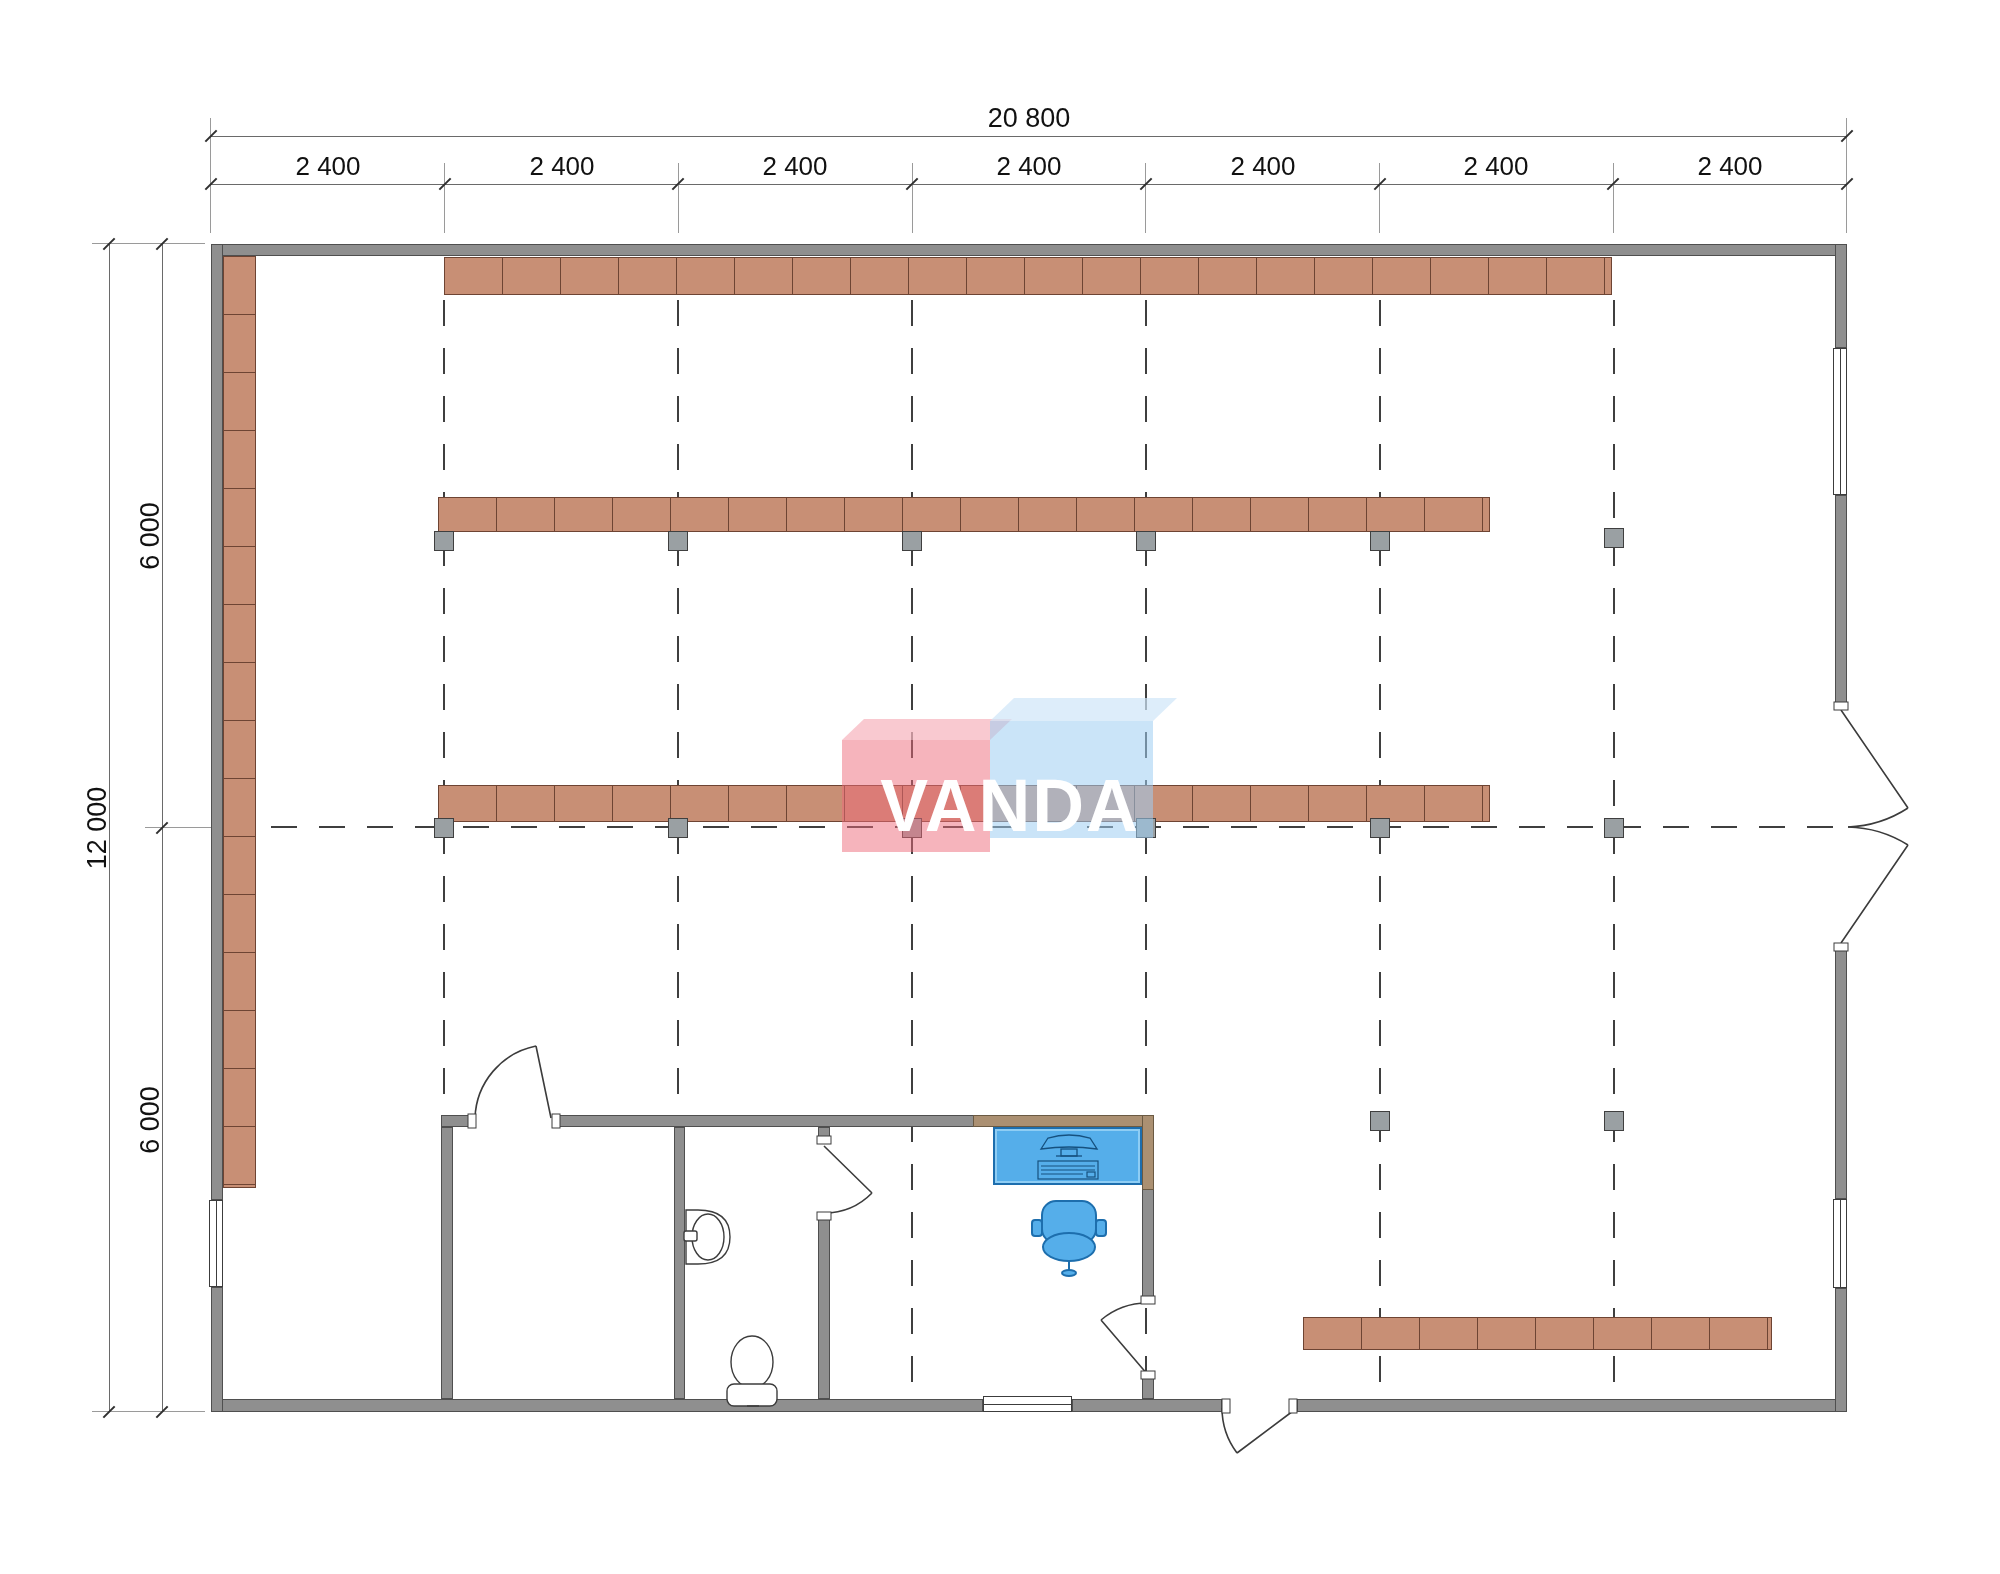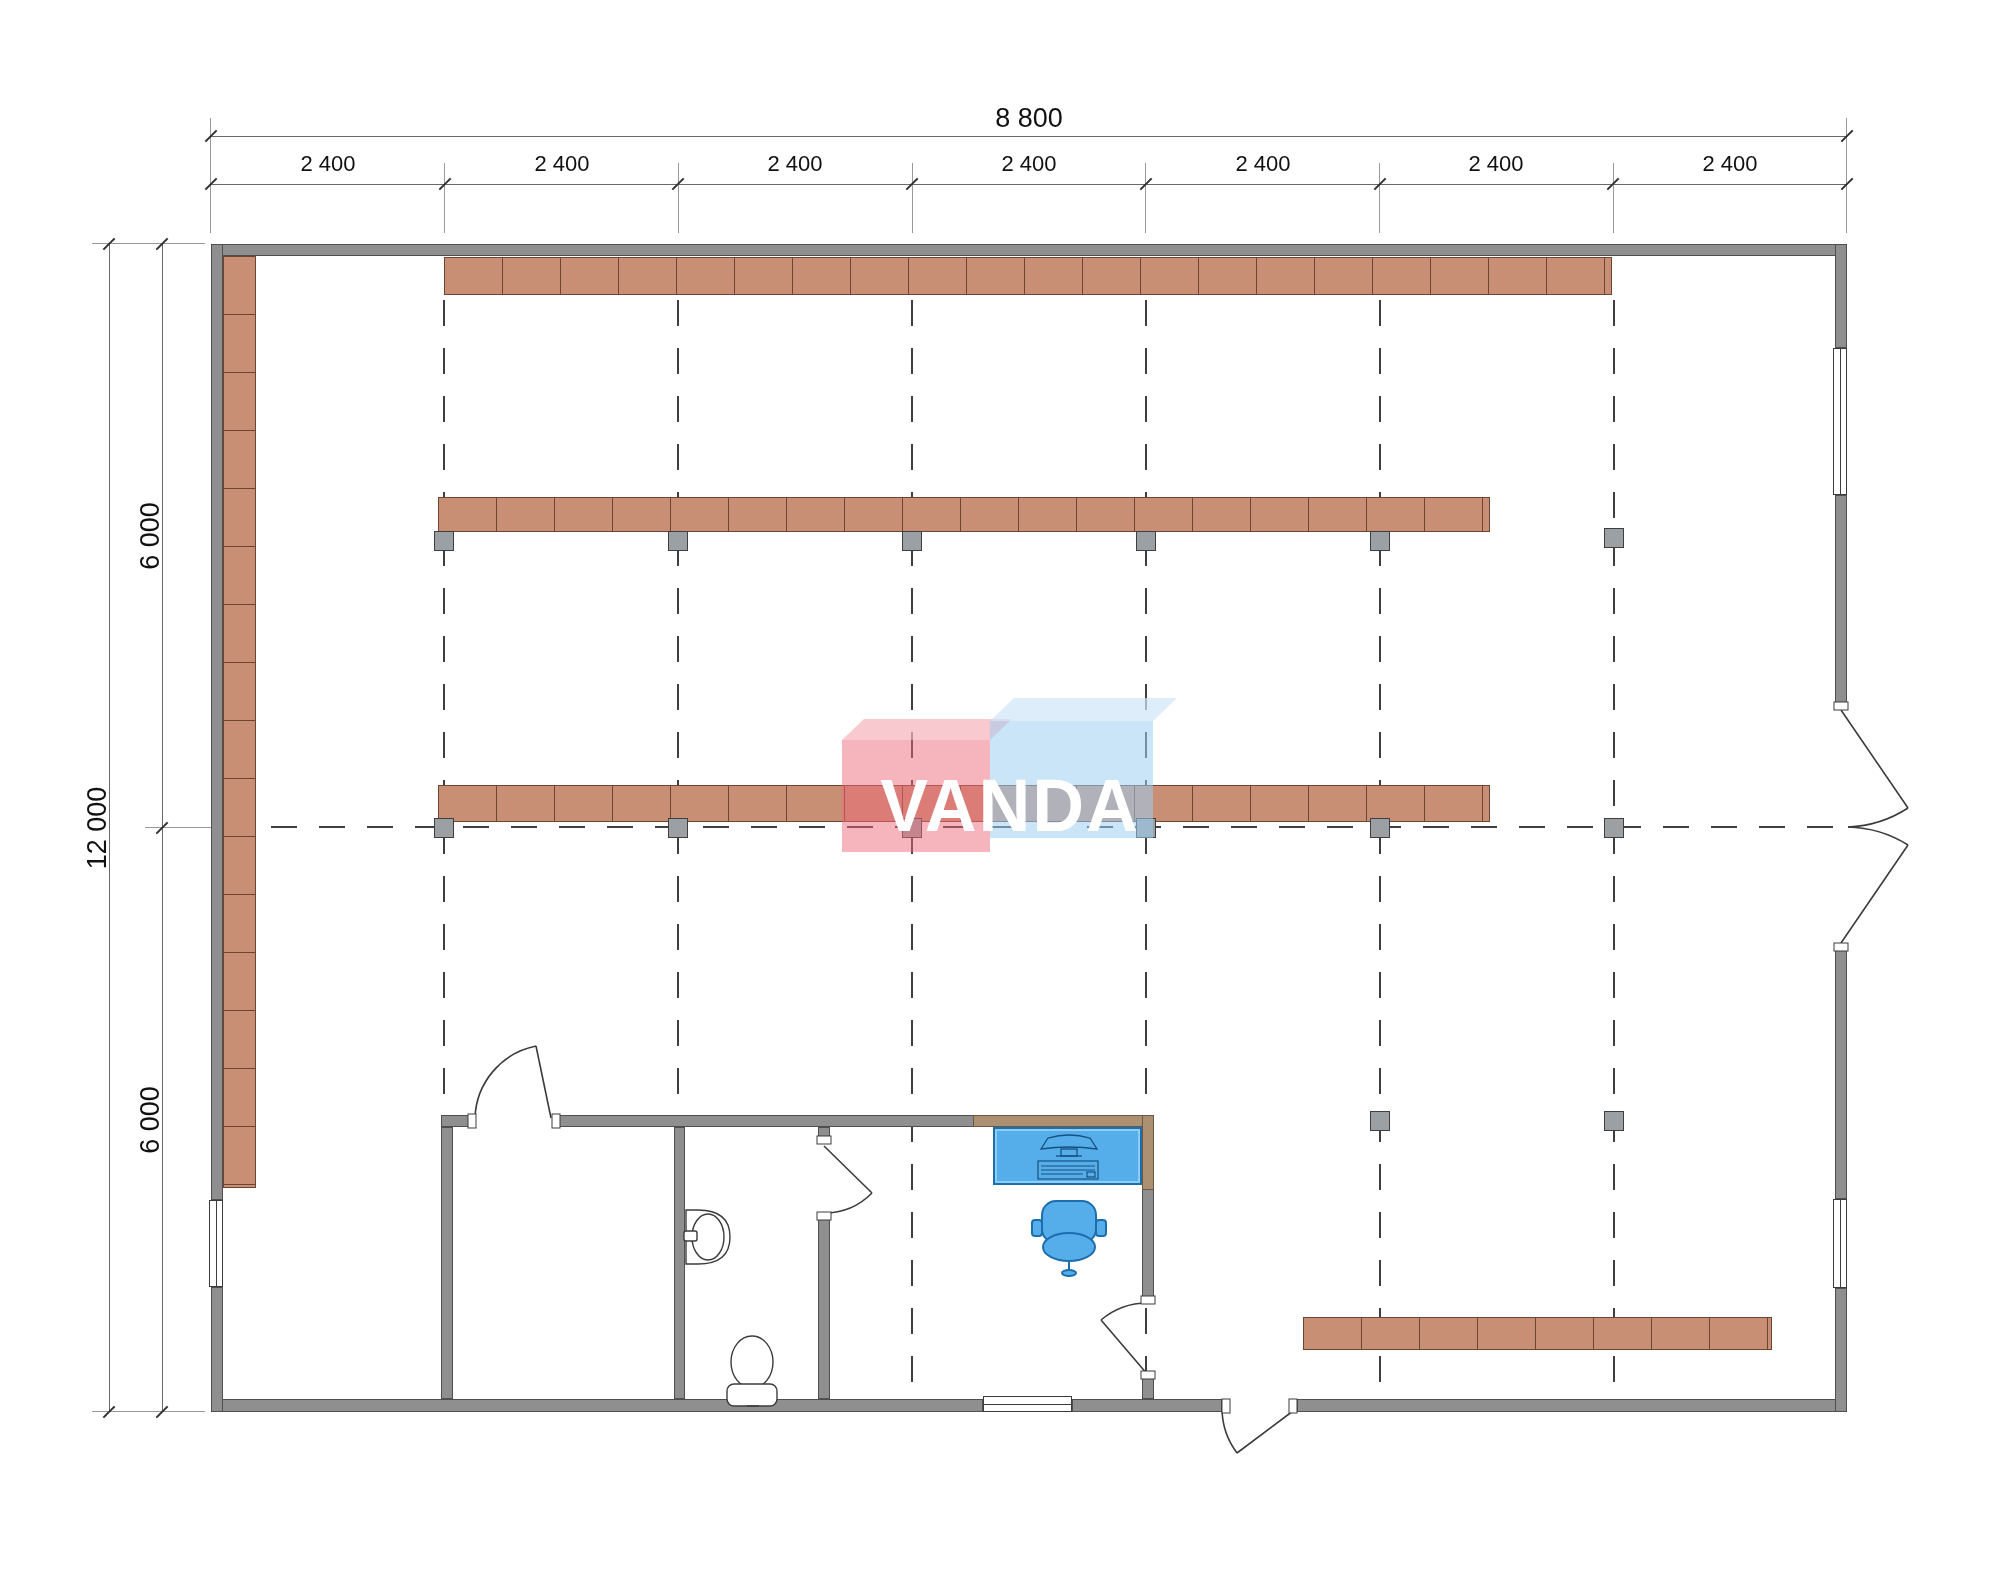--- a/index.html
+++ b/index.html
@@ -19,21 +19,21 @@
   .dashh{position:absolute;height:2px;background:repeating-linear-gradient(90deg,#3f3f3f 0 26px,transparent 26px 48px);}
   
   .window{position:absolute;background:#ffffff;border:1px solid #3c3c3c;box-sizing:border-box;}
   .window-v::after{content:"";position:absolute;left:50%;top:0;bottom:0;width:0;border-left:1px solid #3c3c3c;}
   .window-h::after{content:"";position:absolute;top:50%;left:0;right:0;height:0;border-top:1px solid #3c3c3c;}
   
   .dimline{position:absolute;background:#6a6a6a;}
   .ext{position:absolute;background:#9a9a9a;}
   .tick{position:absolute;width:16px;height:2px;background:#2f2f2f;transform:rotate(-45deg);}
   .dimtext{position:absolute;font-size:27px;color:#111;white-space:nowrap;transform:translateX(-50%);}
-  .dimtext-s{font-size:22px;}
+  .dimtext-s{font-size:26px;}
   .dimtext-rot{position:absolute;font-size:27px;color:#111;white-space:nowrap;
                transform:translate(-50%,-50%) rotate(-90deg);}
   
   #desk{position:absolute;left:993px;top:1127px;width:149px;height:58px;background:#55aeea;
         border:2px solid #1d6eae;box-sizing:border-box;box-shadow:inset 0 0 0 2px #8ecdf4;}
   
   #logo-text{position:absolute;left:1010px;top:763px;transform:translateX(-50%) scaleX(0.97);
              font-weight:800;font-size:74px;color:#ffffff;letter-spacing:2px;}
   svg{position:absolute;left:0;top:0;}
 </style>
@@ -182,21 +182,21 @@
   <div class="tick" style="left:1839px;top:135px;"></div>
   <div class="tick" style="left:203px;top:183px;"></div>
   <div class="tick" style="left:437px;top:183px;"></div>
   <div class="tick" style="left:670px;top:183px;"></div>
   <div class="tick" style="left:904px;top:183px;"></div>
   <div class="tick" style="left:1138px;top:183px;"></div>
   <div class="tick" style="left:1372px;top:183px;"></div>
   <div class="tick" style="left:1605px;top:183px;"></div>
   <div class="tick" style="left:1839px;top:183px;"></div>
 
-  <div class="dimtext" style="left:1029px;top:103px;">8 800</div>
+  <div class="dimtext" style="left:1029px;top:103px;">20 800</div>
   <div class="dimtext dimtext-s" style="left:328px;top:151px;">2 400</div>
   <div class="dimtext dimtext-s" style="left:562px;top:151px;">2 400</div>
   <div class="dimtext dimtext-s" style="left:795px;top:151px;">2 400</div>
   <div class="dimtext dimtext-s" style="left:1029px;top:151px;">2 400</div>
   <div class="dimtext dimtext-s" style="left:1263px;top:151px;">2 400</div>
   <div class="dimtext dimtext-s" style="left:1496px;top:151px;">2 400</div>
   <div class="dimtext dimtext-s" style="left:1730px;top:151px;">2 400</div>
 
   <div class="dimline" style="left:109px;top:244px;width:1px;height:1168px;"></div>
   <div class="dimline" style="left:162px;top:244px;width:1px;height:1168px;"></div>

